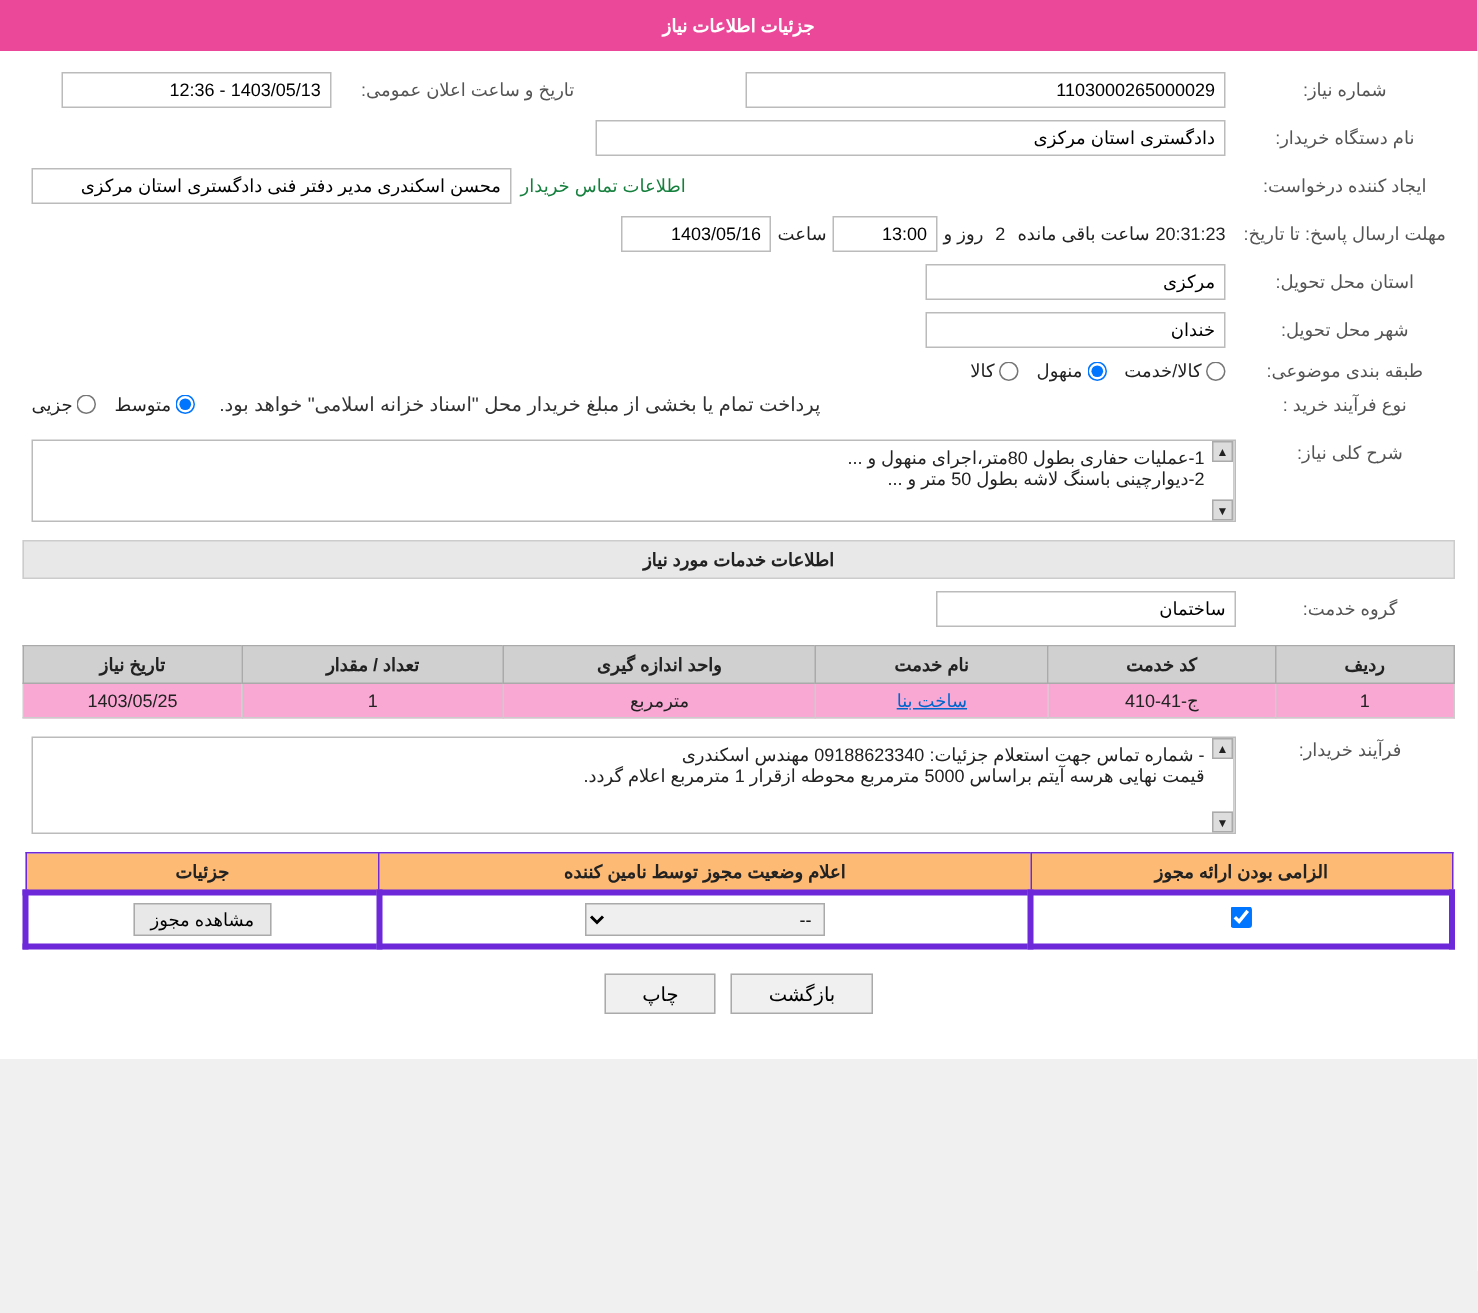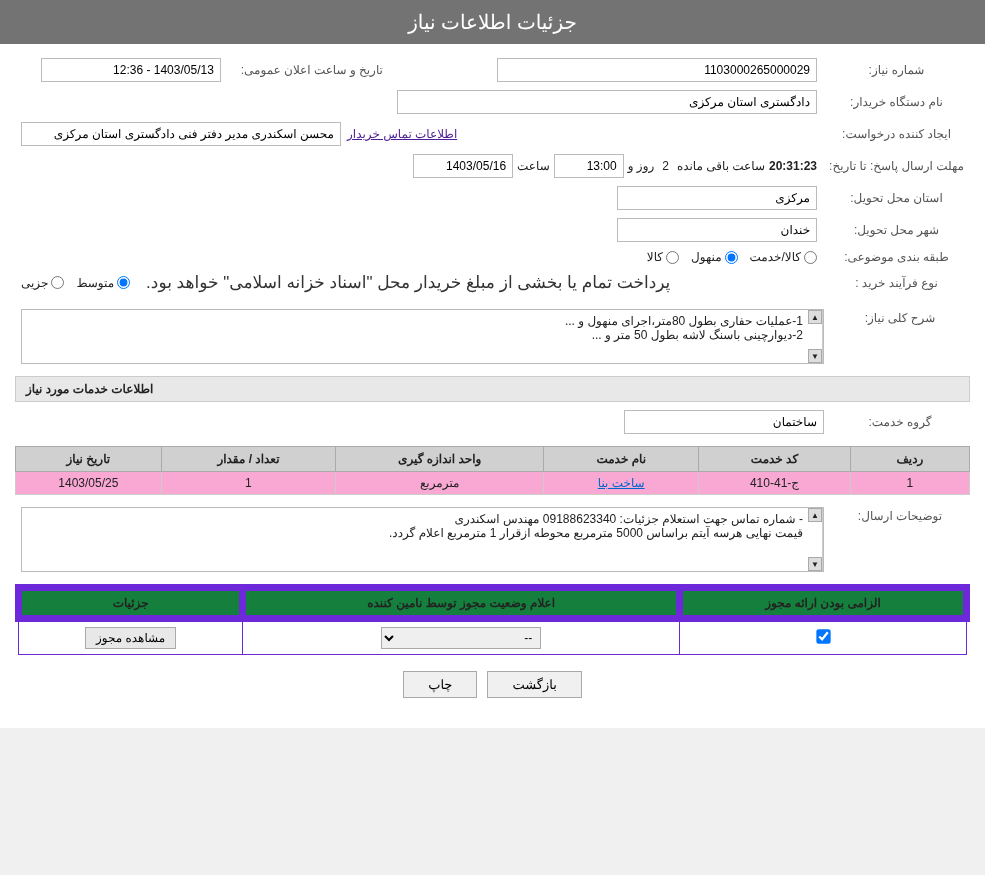--- a/index.html
+++ b/index.html
@@ -10,25 +10,25 @@
       direction: rtl;
       color: #222;
     }
     .page-wrapper {
       max-width: 985px;
       margin: 0 auto;
       background: #fff;
       padding-bottom: 20px;
     }
     .header-bar {
-      background: #737373;
+      background: #ec4899;
       color: #fff;
       text-align: center;
-      font-size: 20px;
-      font-weight: normal;
+      font-size: 12px;
+      font-weight: bold;
       padding: 10px 0;
     }
     .main-content {
       padding: 10px 15px;
     }
     .info-table {
       width: 100%;
       border-collapse: collapse;
       margin-bottom: 8px;
     }
@@ -51,32 +51,32 @@
       background: #fff;
       padding: 3px 6px;
       font-size: 12px;
       font-family: Tahoma, Arial, sans-serif;
       direction: rtl;
       text-align: right;
       height: 24px;
     }
     .input-wide { width: 320px; }
     .input-date { width: 180px; }
-    .link-blue { color: #4c1d95; text-decoration: underline; cursor: pointer; }
+    .link-blue { color: #15803d; cursor: pointer; }
     .row-flex { display: flex; align-items: center; gap: 6px; justify-content: flex-end; }
     .deadline-row { display: flex; align-items: center; gap: 4px; direction: rtl; }
     .radio-group { display: flex; gap: 12px; align-items: center; }
     .radio-item { display: flex; align-items: center; gap: 3px; }
     .section-title {
       background: #e8e8e8;
       border: 1px solid #ccc;
       padding: 5px 10px;
       font-weight: bold;
       margin: 8px 0 4px 0;
-      text-align: left;
+      text-align: center;
     }
     .scroll-btn {
       width: 14px; height: 14px;
       background: #ddd;
       border: 1px solid #aaa;
       cursor: pointer;
       display: flex; align-items: center; justify-content: center;
       font-size: 8px;
     }
     .services-table {
@@ -106,27 +106,27 @@
       border-bottom: 1px solid #ddd;
       margin: 8px 0;
     }
     .permit-table {
       width: 100%;
       border-collapse: collapse;
       margin: 8px 0;
       font-size: 12px;
     }
     .permit-table th {
-      background: #15803d;
-      border: 7px solid #6d28d9;
+      background: #fdba74;
+      border: 1px solid #6d28d9;
       padding: 5px 8px;
       text-align: center;
     }
     .permit-table td {
-      border: 1px solid #6d28d9;
+      border: 4px solid #6d28d9;
       padding: 5px 8px;
       text-align: center;
       background: #fff;
     }
     .permit-btn {
       background: #e8e8e8;
       border: 1px solid #aaa;
       padding: 3px 10px;
       cursor: pointer;
       font-size: 12px;
@@ -209,21 +209,21 @@
             <span class="link-blue">اطلاعات تماس خریدار</span>
             <input type="text" class="input-box" style="width: 320px;" readonly="" value="محسن اسکندری مدیر دفتر فنی دادگستری استان مرکزی">
           </div>
         </td>
       </tr>
 
       <tr>
         <td class="label-cell">مهلت ارسال پاسخ: تا تاریخ:</td>
         <td class="value-cell" colspan="4">
           <div class="deadline-row">
-            <span style="font-weight:bold;">20:31:23</span>
+            <span style="font-weight:normal;">20:31:23</span>
             <span>ساعت باقی مانده</span>
             <span style="margin:0 4px;">2</span>
             <span>روز و</span>
             <input type="text" class="input-box" style="width: 70px;" readonly="" value="13:00">
             <span>ساعت</span>
             <input type="text" class="input-box" style="width: 100px;" readonly="" value="1403/05/16">
           </div>
         </td>
       </tr>
 
@@ -258,21 +258,21 @@
                   <span>کالا</span>
             </label>
           </div>
         </td>
       </tr>
 
       <tr>
         <td class="label-cell">نوع فرآیند خرید :</td>
         <td class="value-cell" colspan="4">
           <div style="display:flex; align-items:center; gap:16px; justify-content:flex-end; flex-wrap:wrap;">
-            <span style="color:#333; font-size:17px;">پرداخت تمام یا بخشی از مبلغ خریدار محل "اسناد خزانه اسلامی" خواهد بود.</span>
+            <span style="color:#333; font-size:13px;">پرداخت تمام یا بخشی از مبلغ خریدار محل "اسناد خزانه اسلامی" خواهد بود.</span>
             <div class="radio-group">
               <label class="radio-item">
                 <input type="radio" name="ptype" checked="" style=""> 
                     <span>متوسط</span>
               </label>
               <label class="radio-item">
                 <input type="radio" name="ptype" style=""> 
                     <span>جزیی</span>
               </label>
             </div>
@@ -334,21 +334,21 @@
             <td>مترمربع</td>
             <td>1</td>
             <td>1403/05/25</td>
           </tr>
         </tbody>
     </table>
 
     <table class="info-table">
       <tbody>
           <tr>
-        <td class="label-cell" style="vertical-align:top; padding-top:6px;">توضیحات ارسال:</td>
+        <td class="label-cell" style="vertical-align:top; padding-top:6px;">فرآیند خریدار:</td>
         <td>
           <div class="desc-wrapper" style="border:1px solid #bbb; background:#fff; min-height:65px;">
             <div class="side-scroll-btns">
               <div class="scroll-btn">▲</div>
               <div class="scroll-btn" style="margin-top:auto;">▼</div>
             </div>
             <div class="desc-content">
               <div>- شماره تماس جهت استعلام جزئیات: 09188623340 مهندس اسکندری</div>
               <div>قیمت نهایی هرسه آیتم براساس 5000 مترمربع محوطه ازقرار 1 مترمربع اعلام گردد.</div>
             </div>

